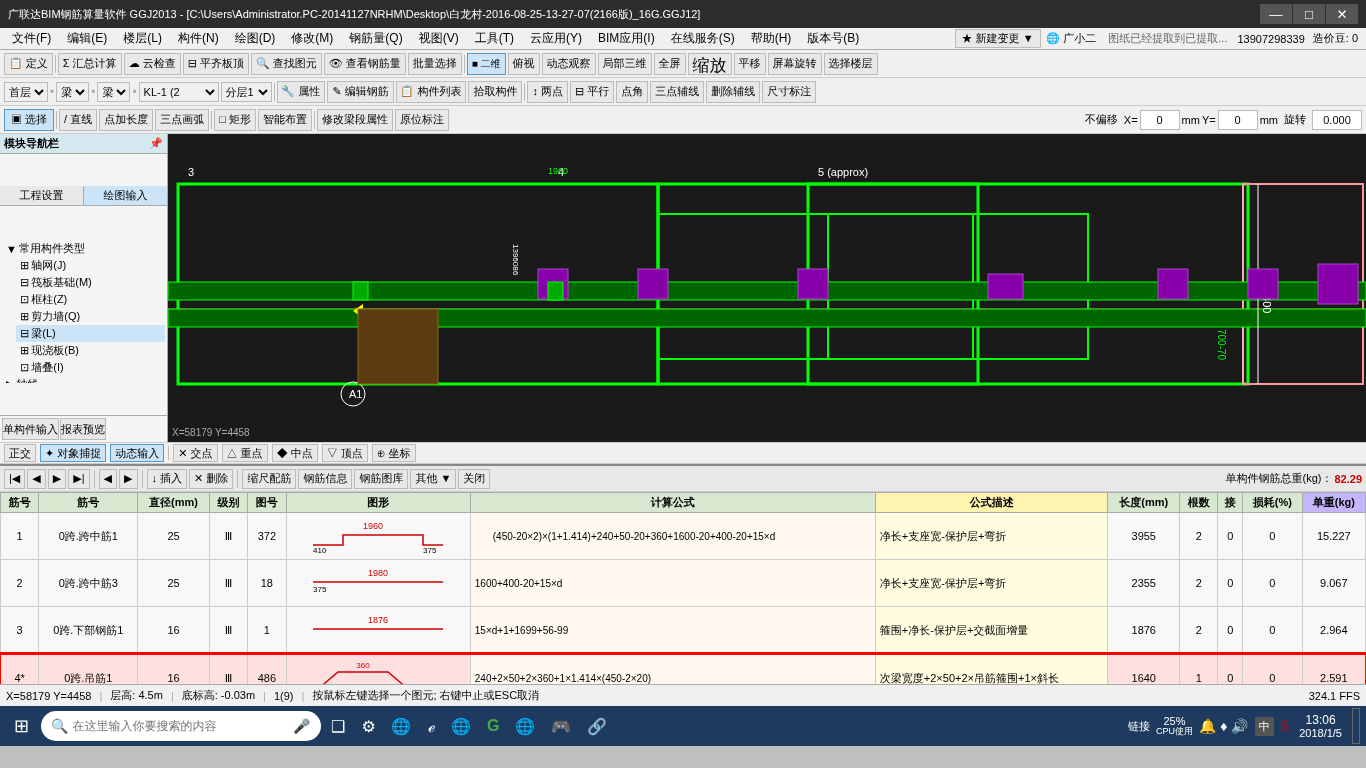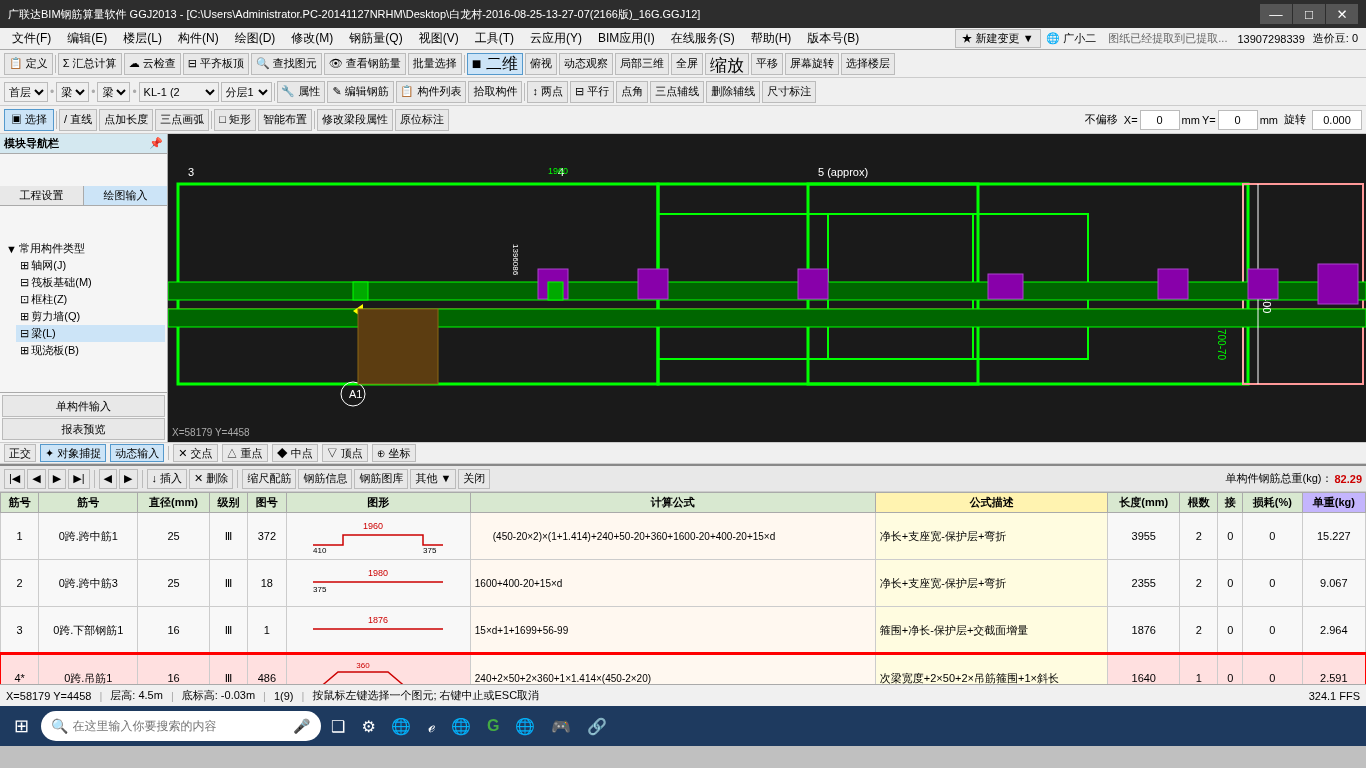--- a/index.html
+++ b/index.html
@@ -60,21 +60,21 @@
 <div style="background:#f0f0f0;height:28px;display:flex;align-items:center;padding:2px 4px;border-bottom:1px solid #ccc;gap:2px;">
   <button style="height:22px;padding:0 4px;background:#e8e8e8;border:1px solid #bbb;cursor:pointer;font-size:11px;">📋 定义</button>
   <div style="width:1px;height:18px;background:#bbb;"></div>
   <button style="height:22px;padding:0 4px;background:#e8e8e8;border:1px solid #bbb;cursor:pointer;font-size:11px;">Σ 汇总计算</button>
   <button style="height:22px;padding:0 4px;background:#e8e8e8;border:1px solid #bbb;cursor:pointer;font-size:11px;">☁ 云检查</button>
   <button style="height:22px;padding:0 4px;background:#e8e8e8;border:1px solid #bbb;cursor:pointer;font-size:11px;">⊟ 平齐板顶</button>
   <button style="height:22px;padding:0 4px;background:#e8e8e8;border:1px solid #bbb;cursor:pointer;font-size:11px;">🔍 查找图元</button>
   <button style="height:22px;padding:0 4px;background:#e8e8e8;border:1px solid #bbb;cursor:pointer;font-size:11px;">👁 查看钢筋量</button>
   <button style="height:22px;padding:0 4px;background:#e8e8e8;border:1px solid #bbb;cursor:pointer;font-size:11px;">批量选择</button>
   <div style="width:1px;height:18px;background:#bbb;"></div>
-  <button style="height:22px;padding:0 4px;background:#cce4f7;border:1px solid #5599cc;cursor:pointer;font-size:16px;">■ 二维</button>
+  <button style="height:22px;padding:0 4px;background:#cce4f7;border:1px solid #5599cc;cursor:pointer;font-size:10px;">■ 二维</button>
   <button style="height:22px;padding:0 4px;background:#e8e8e8;border:1px solid #bbb;cursor:pointer;font-size:11px;">俯视</button>
   <button style="height:22px;padding:0 4px;background:#e8e8e8;border:1px solid #bbb;cursor:pointer;font-size:11px;">动态观察</button>
   <button style="height:22px;padding:0 4px;background:#e8e8e8;border:1px solid #bbb;cursor:pointer;font-size:11px;">局部三维</button>
   <button style="height:22px;padding:0 4px;background:#e8e8e8;border:1px solid #bbb;cursor:pointer;font-size:11px;">全屏</button>
   <button style="height:22px;padding:0 4px;background:#e8e8e8;border:1px solid #bbb;cursor:pointer;font-size:17px;">缩放</button>
   <button style="height:22px;padding:0 4px;background:#e8e8e8;border:1px solid #bbb;cursor:pointer;font-size:11px;">平移</button>
   <button style="height:22px;padding:0 4px;background:#e8e8e8;border:1px solid #bbb;cursor:pointer;font-size:11px;">屏幕旋转</button>
   <button style="height:22px;padding:0 4px;background:#e8e8e8;border:1px solid #bbb;cursor:pointer;font-size:11px;">选择楼层</button>
 </div>
 
@@ -186,21 +186,21 @@
       <div style="padding:1px 4px;cursor:pointer;display:flex;align-items:center;gap:2px;">
         <span>▶</span>
           <span>门窗洞</span>
       </div>
       <div style="padding:1px 4px;cursor:pointer;display:flex;align-items:center;gap:2px;">
         <span>▼</span>
           <span>梁</span>
       </div>
 
     </div>
-    <div style="display:flex;flex-direction:column;gap:1px;padding:2px;border-top:1px solid #aaa;">
+    <div style="display:flex;flex-direction:row;gap:1px;padding:2px;border-top:1px solid #aaa;">
       <button style="height:22px;background:#e8e8e8;border:1px solid #bbb;cursor:pointer;font-size:11px;">单构件输入</button>
       <button style="height:22px;background:#e8e8e8;border:1px solid #bbb;cursor:pointer;font-size:11px;">报表预览</button>
     </div>
   </div>
 
   <div style="flex:1;background:#1a1a1a;position:relative;overflow:hidden;">
     
     <svg width="100%" height="100%" viewBox="0 0 1198 268" preserveAspectRatio="xMidYMid meet">
 
       <rect width="1198" height="268" fill="#1a1a1a"></rect>
@@ -426,13 +426,28 @@
   <button style="background:transparent;border:none;color:#fff;padding:4px 6px;cursor:pointer;font-size:16px;">⚙</button>
   <button style="background:transparent;border:none;color:#fff;padding:4px 6px;cursor:pointer;font-size:16px;">🌐</button>
   <button style="background:transparent;border:none;color:#fff;padding:4px 6px;cursor:pointer;font-size:16px;">ℯ</button>
   <button style="background:transparent;border:none;color:#fff;padding:4px 6px;cursor:pointer;font-size:16px;">🌐</button>
   <button style="background:transparent;border:none;color:#4a4;padding:4px 6px;cursor:pointer;font-size:16px;font-weight:bold;">G</button>
   <button style="background:transparent;border:none;color:#fff;padding:4px 6px;cursor:pointer;font-size:16px;">🌐</button>
   <button style="background:transparent;border:none;color:#fff;padding:4px 6px;cursor:pointer;font-size:16px;">🎮</button>
   <button style="background:transparent;border:none;color:#fff;padding:4px 6px;cursor:pointer;font-size:16px;">🔗</button>
   <div style="flex:1;"></div>
 
+  <div style="display:flex;align-items:center;gap:6px;color:#fff;font-size:11px;">
+    <span>链接</span>
+    <span style="display:flex;flex-direction:column;align-items:center;line-height:1.1;">
+      <span>25%</span>
+      <span style="font-size:9px;">CPU使用</span>
+    </span>
+    <span style="font-size:14px;">🔔 ♦ 🔊</span>
+    <span style="cursor:pointer;background:#555;padding:2px 4px;border-radius:2px;">中</span>
+    <span style="color:#cc0000;font-size:14px;">S</span>
+    <div style="display:flex;flex-direction:column;align-items:center;cursor:pointer;padding:2px 4px;">
+      <span style="font-size:12px;">13:06</span>
+      <span style="font-size:11px;">2018/1/5</span>
+    </div>
+    <button style="background:transparent;border:1px solid #666;color:#fff;width:8px;height:36px;cursor:pointer;padding:0;"></button>
+  </div>
 </div>
 
 </body></html>

